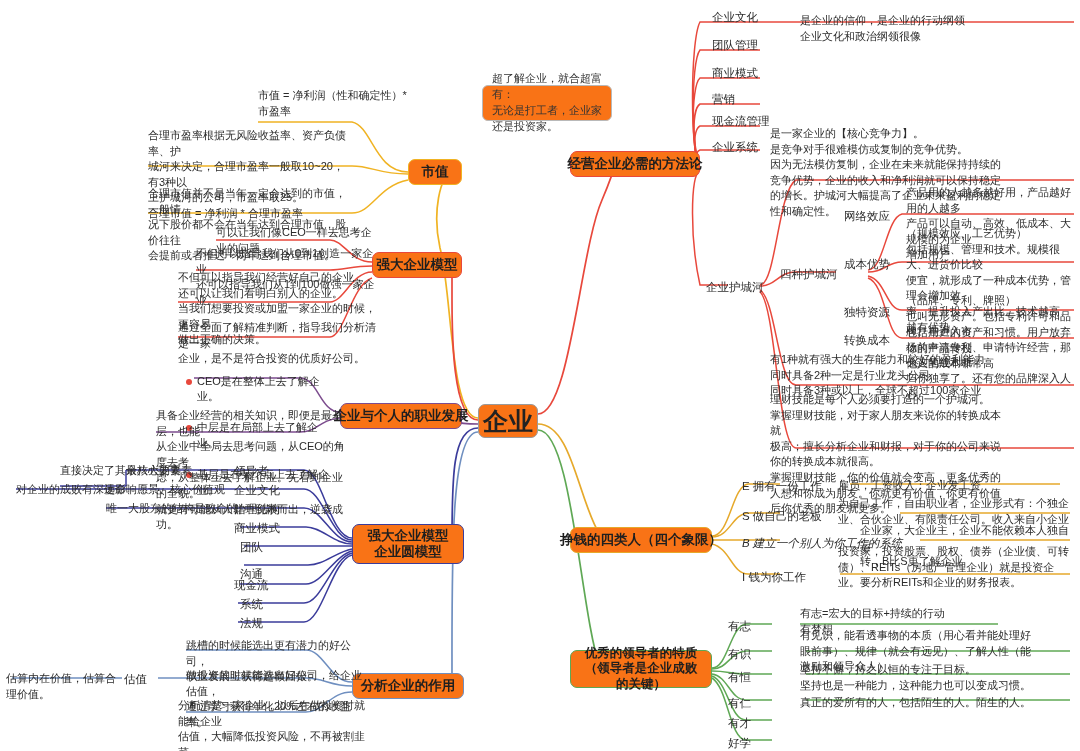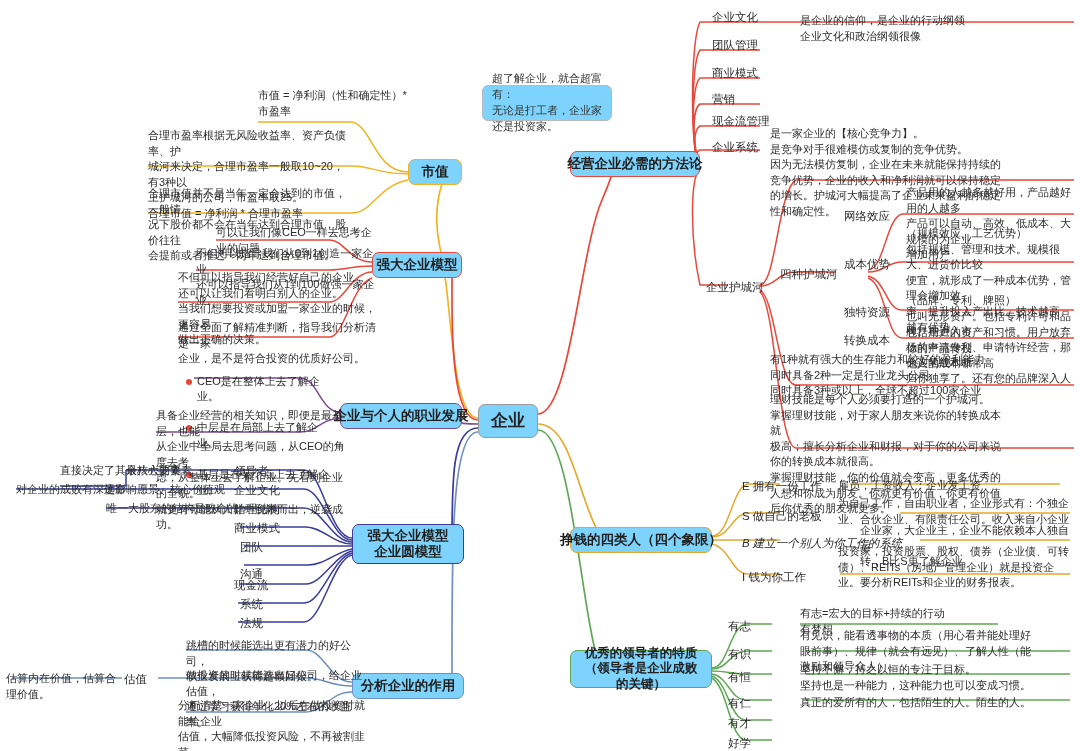--- a/index.html
+++ b/index.html
@@ -13,31 +13,31 @@
     width: 1080px;
     height: 751px;
     overflow: hidden;
     background: #ffffff;
   }
   #wires { position: absolute; inset: 0; width: 1080px; height: 751px; pointer-events: none; }
 
   .node {
     position: absolute;
     border-radius: 7px;
-    background: #7dd3fc;
+    background: #f97316;
     display: flex;
     align-items: center;
     justify-content: center;
     text-align: center;
     line-height: 1.22;
     white-space: pre;
   }
   .root {
     border: 1.6px solid #9a9a9a;
-    font-size: 17px;
+    font-size: 25px;
     font-weight: 700;
     color: #222;
     padding: 7px 24px;
   }
   .l1 {
     border-width: 1.5px;
     border-style: solid;
     font-size: 13.5px;
     font-weight: 700;
     padding: 6px 12px;

